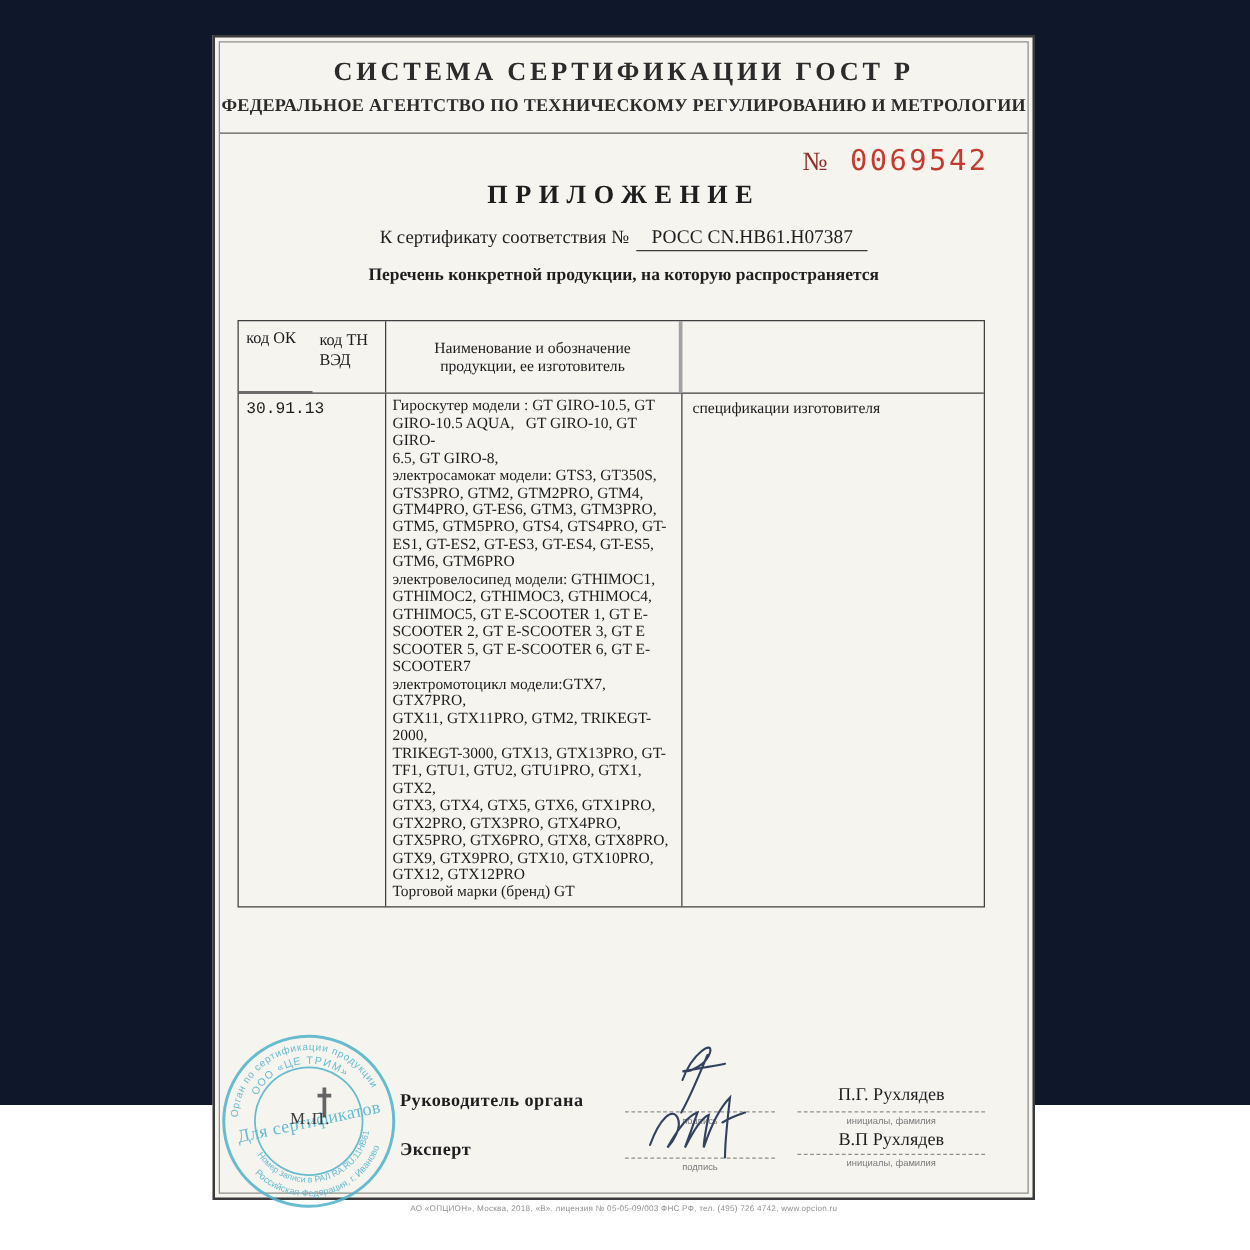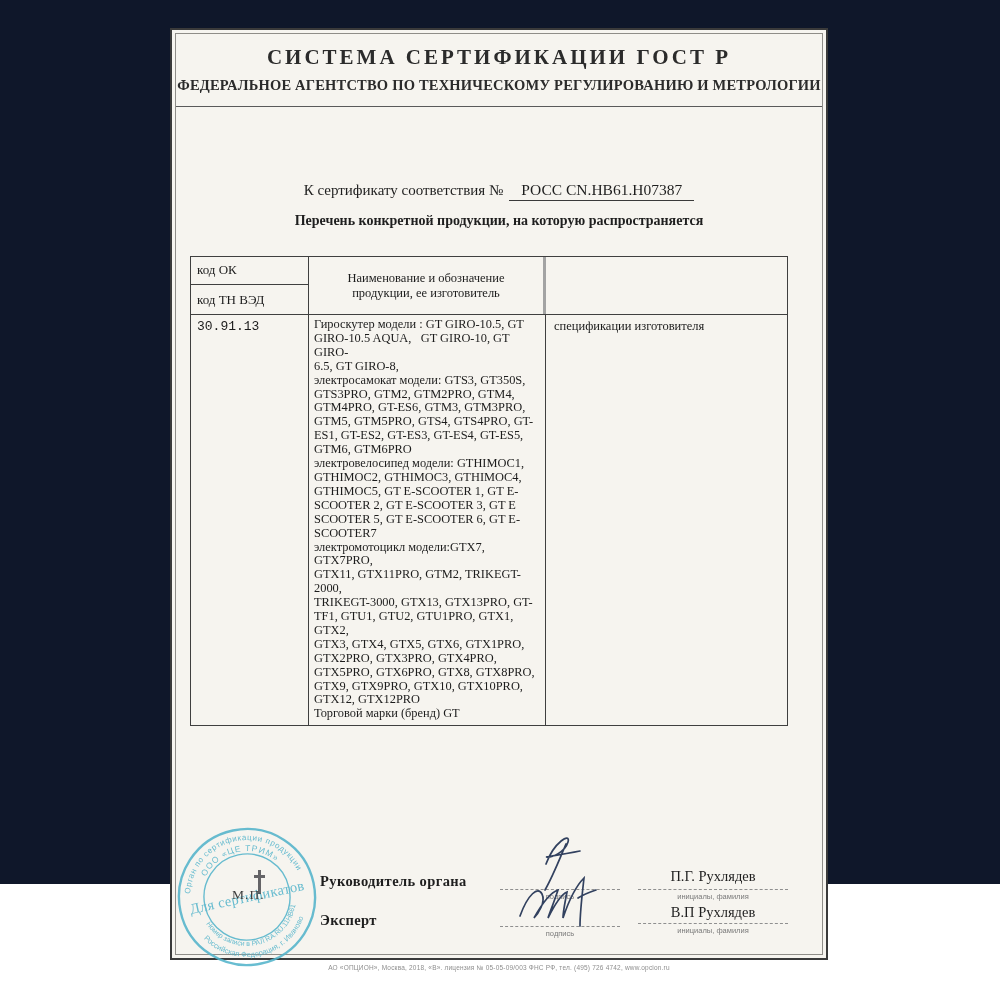--- a/index.html
+++ b/index.html
@@ -34,21 +34,21 @@
                font-size:15px; color:#1e1e1e; }
   .cert-line .cert-no { display:inline-block; border-bottom:1px solid #3a3a3a;
                         padding:0 12px 1px; margin-left:6px; font-size:15.5px; }
   .subtitle { position:absolute; top:181px; left:0; right:0; text-align:center;
               font-weight:bold; font-size:14px; line-height:19px; color:#1e1e1e; }
 
   
   .tbl { position:absolute; top:226px; left:18px; width:598px;
          border:1px solid #3f3f3f; color:#1c1c1c; }
   .tbl-header { display:flex; height:58px; border-bottom:1px solid #3f3f3f; }
-  .th-col1 { width:118px; border-right:1px solid #3f3f3f; display:flex; flex-direction:column; }
+  .th-col1 { width:118px; border-right:1px solid #3f3f3f; display:flex; flex-direction:row; }
   .th-col1-top { flex:1; border-bottom:1px solid #3f3f3f; padding:5px 0 0 6px; font-size:13px; }
   .th-col1-bottom { flex:1; padding:7px 0 0 6px; font-size:13px; }
   .th-col2 { width:237px; border-right:3px solid #a3a3a3; display:flex; align-items:center;
              justify-content:center; text-align:center; font-size:12.5px; line-height:15px; padding:0 16px; }
   .th-col3 { flex:1; display:flex; align-items:center; justify-content:center;
              text-align:center; font-size:12.5px; line-height:15px; padding:0 18px; }
   .tbl-body { display:flex; }
   .td-col1 { width:118px; border-right:1px solid #3f3f3f; padding:4px 6px; font-size:13px;font-family:Liberation Mono, monospace; }
   .td-col2 { width:237px; border-right:1px solid #3f3f3f; padding:3px 5px 4px;
              font-size:12.4px; line-height:13.9px; white-space:pre-wrap; }
@@ -95,21 +95,23 @@
 <body>
 
 <div class="canvas">
   <div class="page">
     <div class="inner-frame"></div>
 
     <div class="sys-title">СИСТЕМА СЕРТИФИКАЦИИ ГОСТ Р</div>
     <div class="agency-title">ФЕДЕРАЛЬНОЕ АГЕНТСТВО ПО ТЕХНИЧЕСКОМУ РЕГУЛИРОВАНИЮ И МЕТРОЛОГИИ</div>
     <div class="header-rule"></div>
 
+    <div class="form-number"><span class="nsign">№</span> <span class="digits">0069542</span></div>
 
+    <div class="appendix-title">ПРИЛОЖЕНИЕ</div>
 
     <div class="cert-line"><span>К сертификату соответствия №</span><span class="cert-no">РОСС CN.HB61.H07387</span></div>
 
     <div class="subtitle">
       <div>Перечень конкретной продукции,  на которую распространяется</div>
     </div>
 
     <div class="tbl">
       <div class="tbl-header">
         <div class="th-col1">

